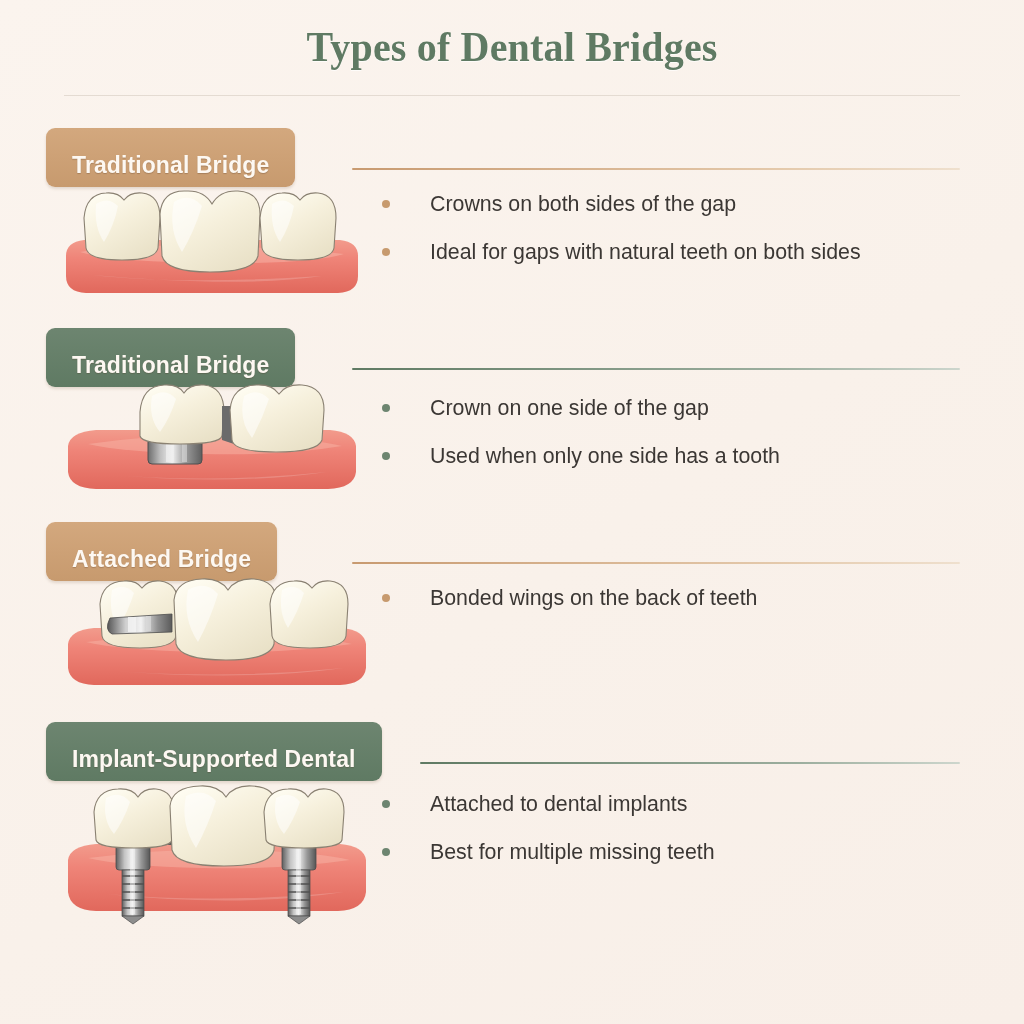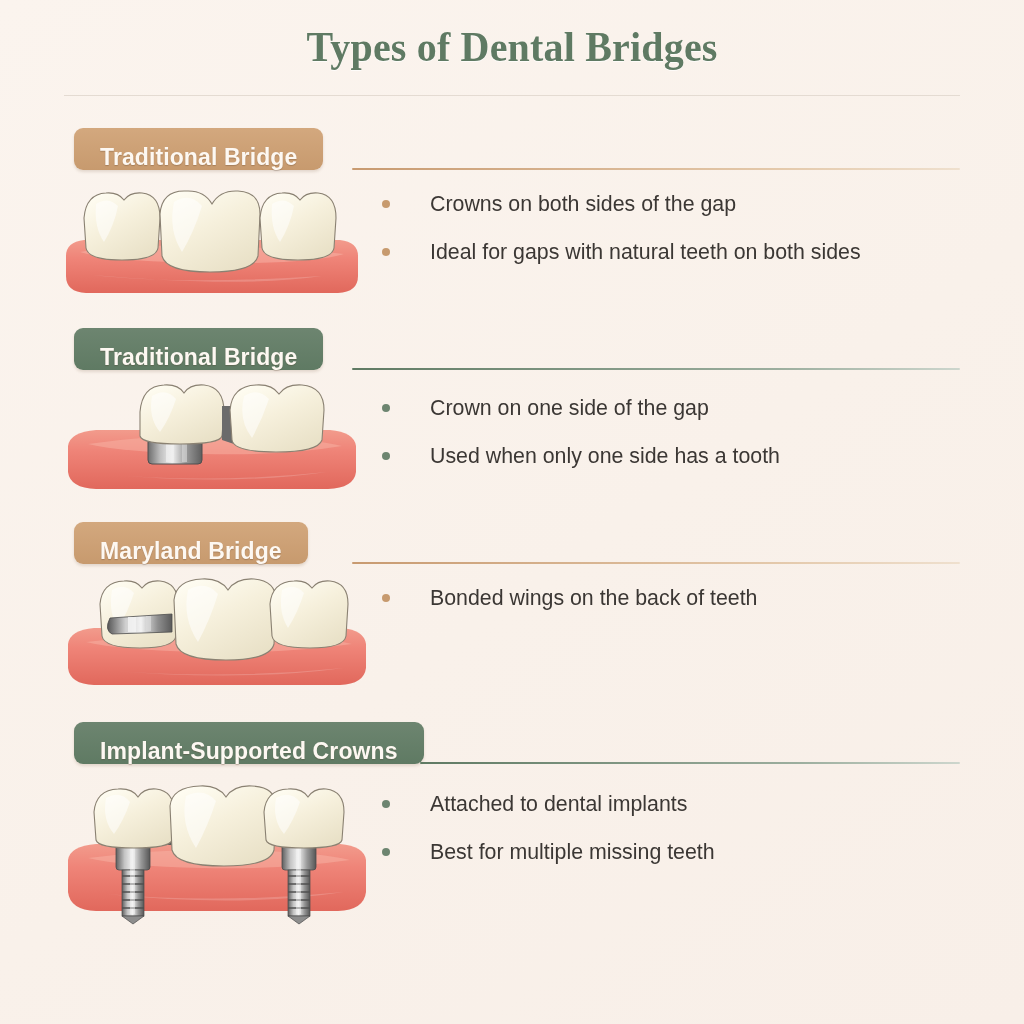--- a/index.html
+++ b/index.html
@@ -19,21 +19,21 @@
     font-size:43px;font-weight:700;color:#5f7a63;
     letter-spacing:.2px;
     transform:scaleX(.93);
     text-shadow:0 1px 0 rgba(255,255,255,.7);
   }
   .title-rule{position:absolute;left:64px;top:95px;width:896px;height:1px;background:#e4dbd2;}
 
   
   .section{position:absolute;left:0;width:1024px;}
   .pill{
-    position:absolute;left:74px;top:0;height:42px;
+    position:absolute;left:46px;top:0;height:59px;
     border-radius:9px;
     display:flex;align-items:center;
     padding:16px 26px 0 26px;
     box-sizing:border-box;
     box-shadow:0 2px 3px rgba(120,90,60,.18);
   }
   .pill.tan{background:linear-gradient(180deg,#d3a87e 0%,#c79a6e 100%);}
   .pill.green{background:linear-gradient(180deg,#6d8570 0%,#5f7a63 100%);}
   .pill-label{
     color:#fdf8f2;font-size:23px;font-weight:700;
@@ -176,21 +176,21 @@
       </div>
       <div class="bullet">
         <span class="dot green"></span>
         <span class="btext">Used when only one side has a tooth</span>
       </div>
     </div>
   </div>
 
   <div class="section" style="top:522px;">
     <div class="pill tan">
-      <span class="pill-label">Maryland Bridge</span>
+      <span class="pill-label">Attached Bridge</span>
     </div>
     <div class="rule tan" style="left:352px;width:608px;"></div>
 
     <div class="illus" style="top:50px;">
       <svg width="310" height="132" viewBox="0 0 310 132">
         <defs>
           <linearGradient id="gum3" x1="0" y1="0" x2="0" y2="1">
             <stop offset="0%" stop-color="#f29b8c"></stop>
             <stop offset="35%" stop-color="#ef8478"></stop>
             <stop offset="100%" stop-color="#e1685c"></stop>
@@ -235,21 +235,21 @@
     <div class="bullets" style="top:62px;">
       <div class="bullet">
         <span class="dot tan"></span>
         <span class="btext">Bonded wings on the back of teeth</span>
       </div>
     </div>
   </div>
 
   <div class="section" style="top:722px;">
     <div class="pill green">
-      <span class="pill-label">Implant-Supported Crowns</span>
+      <span class="pill-label">Implant-Supported Dental</span>
     </div>
     <div class="rule green" style="left:420px;width:540px;"></div>
 
     <div class="illus" style="top:58px;">
       <svg width="310" height="150" viewBox="0 0 310 150">
         <defs>
           <linearGradient id="gum4" x1="0" y1="0" x2="0" y2="1">
             <stop offset="0%" stop-color="#f29b8c"></stop>
             <stop offset="35%" stop-color="#ef8478"></stop>
             <stop offset="100%" stop-color="#e1685c"></stop>

